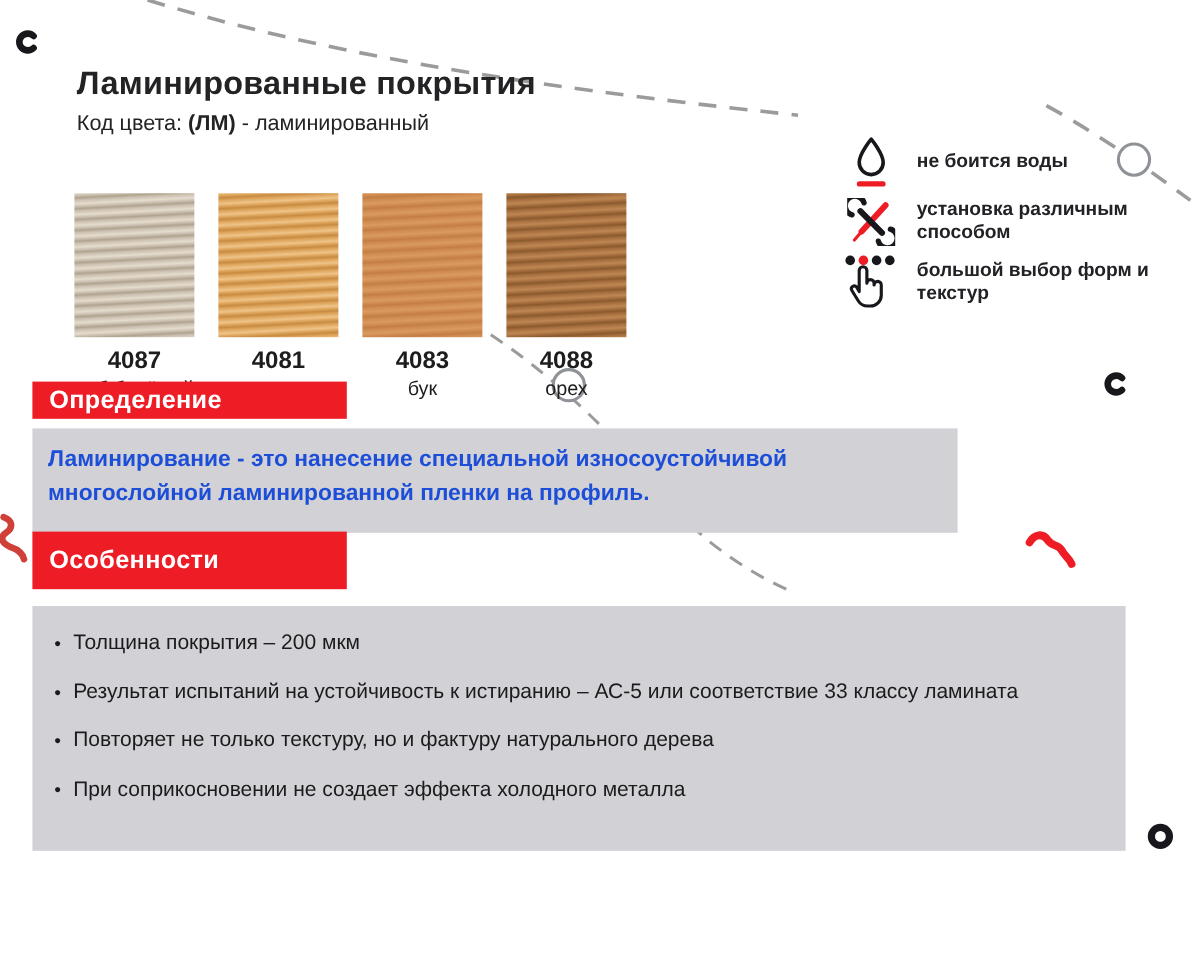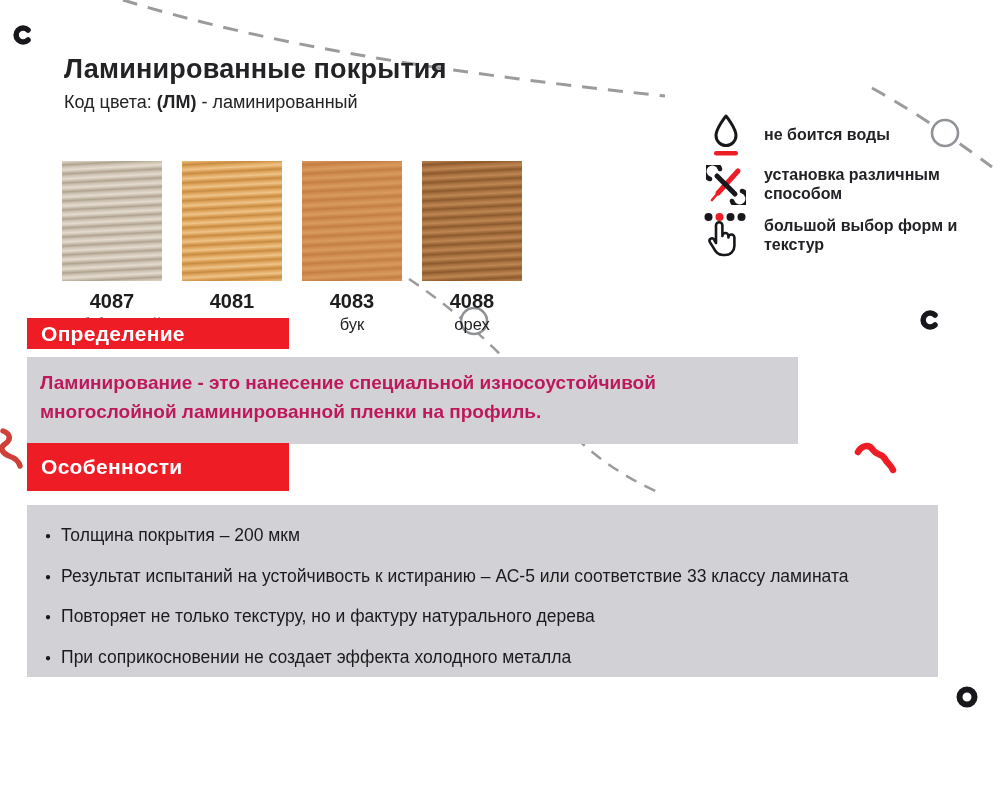--- a/index.html
+++ b/index.html
@@ -49,22 +49,22 @@
   .sec-header{
     position:absolute;left:27px;background:var(--accent-red);color:#fff;z-index:2;
     display:flex;align-items:center;box-sizing:border-box;padding-left:14px;
     font-size:21px;font-weight:700;letter-spacing:.3px;
   }
   .def-header{top:318px;width:262px;height:31px;align-items:center;}
   .feat-header{top:443px;width:262px;height:48px;}
 
   .panel{position:absolute;left:27px;background:var(--panel-gray);z-index:1;box-sizing:border-box;}
   .def-panel{top:357px;width:771px;height:87px;padding:12px 20px 0 13px;
-    font-size:19px;font-weight:600;line-height:1.5;color:#be185d;}
-  .feat-panel{top:505px;width:911px;height:172px;padding:15px 24px 12px 18px;}
+    font-size:19px;font-weight:600;line-height:1.5;color:#1d4ed8;}
+  .feat-panel{top:505px;width:911px;height:204px;padding:15px 24px 12px 18px;}
   .feat-list{margin:0;padding:0;list-style:none;}
   .feat-list li{font-size:17.5px;font-weight:500;line-height:1.8;margin-bottom:9px;color:#1b1b1d;}
   .feat-list li::before{content:"●";font-size:10px;vertical-align:2px;margin-right:10px;}
 </style>
 </head>
 <body>
 
 <div class="canvas">
 
   <svg class="decor" width="1000" height="800" viewBox="0 0 1000 800">

